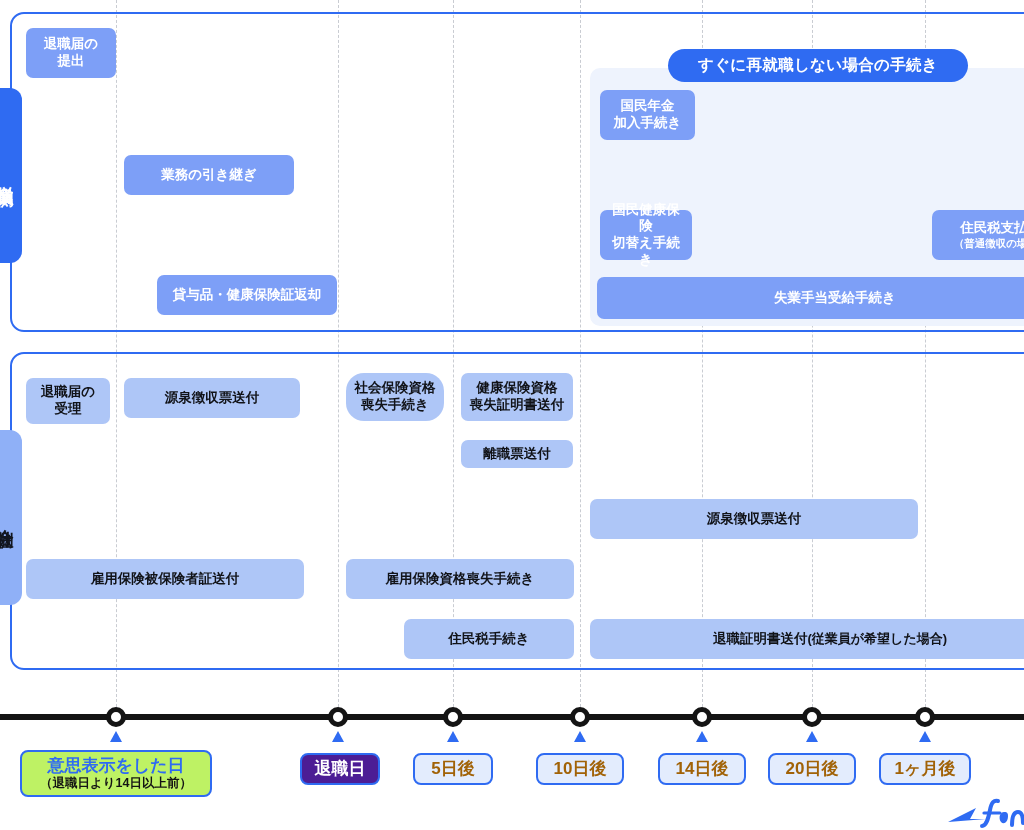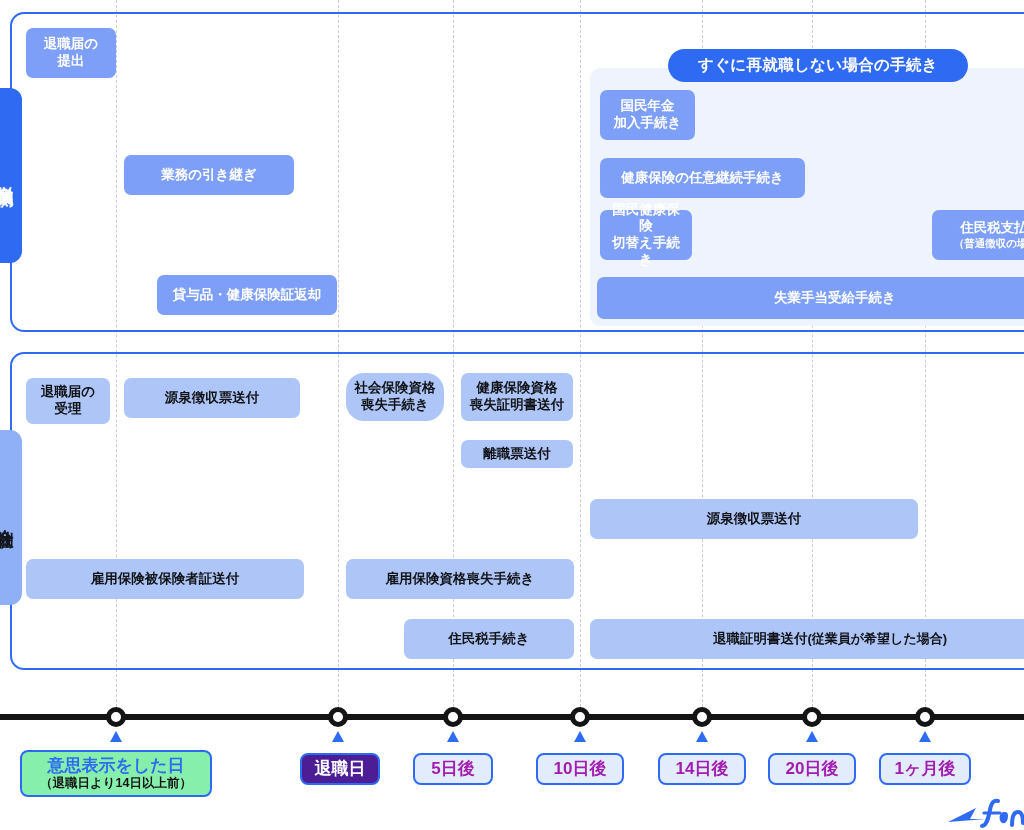--- a/index.html
+++ b/index.html
@@ -103,23 +103,23 @@
     border:2px solid #2f6bf2;
     border-radius:8px;
     text-align:center;
     font-weight:bold;
     box-sizing:border-box;
     padding:4px 10px;
     line-height:1.2;
   }
   .tick-label .main{display:block;font-size:17px;}
   .tick-label .note{display:block;font-size:12.5px;color:#141414;}
-  .tick-label.plain{background:#e3ecfd;color:#a21caf;}
+  .tick-label.plain{background:#e3ecfd;color:#a16207;}
   .tick-label.accent{background:#4c1d95;color:#ffffff;}
-  .tick-label.white{background:#86efac;}
+  .tick-label.white{background:#bef264;}
   .tick-label.white .main{color:#2f6bf2;}
   .pointer{
     position:absolute;
     width:0;height:0;margin-left:-6px;
     border-left:6px solid transparent;
     border-right:6px solid transparent;
     border-bottom:11px solid #2f6bf2;
     top:731px;
   }
 
@@ -149,21 +149,20 @@
   <div class="task emp" style="left:26px;top:28px;width:90px;height:50px;">退職届の
 提出</div>
 
   <div class="task emp" style="left:124px;top:155px;width:170px;height:40px;">業務の引き継ぎ</div>
 
   <div class="task emp" style="left:157px;top:275px;width:180px;height:40px;">貸与品・健康保険証返却</div>
 
   <div class="task emp" style="left:600px;top:90px;width:95px;height:50px;">国民年金
 加入手続き</div>
 
-  <div class="task emp" style="left:600px;top:158px;width:205px;height:40px;">健康保険の任意継続手続き</div>
 
   <div class="task emp" style="left:600px;top:210px;width:92px;height:50px;">国民健康保険
 切替え手続き</div>
 
   <div class="task emp" style="left:932px;top:210px;width:138px;height:50px;flex-direction:column;gap:1px;">
     <span>住民税支払い</span>
     <span class="sub">（普通徴収の場合）</span>
   </div>
 
   <div class="task emp" style="left:597px;top:277px;width:476px;height:42px;">失業手当受給手続き</div>

